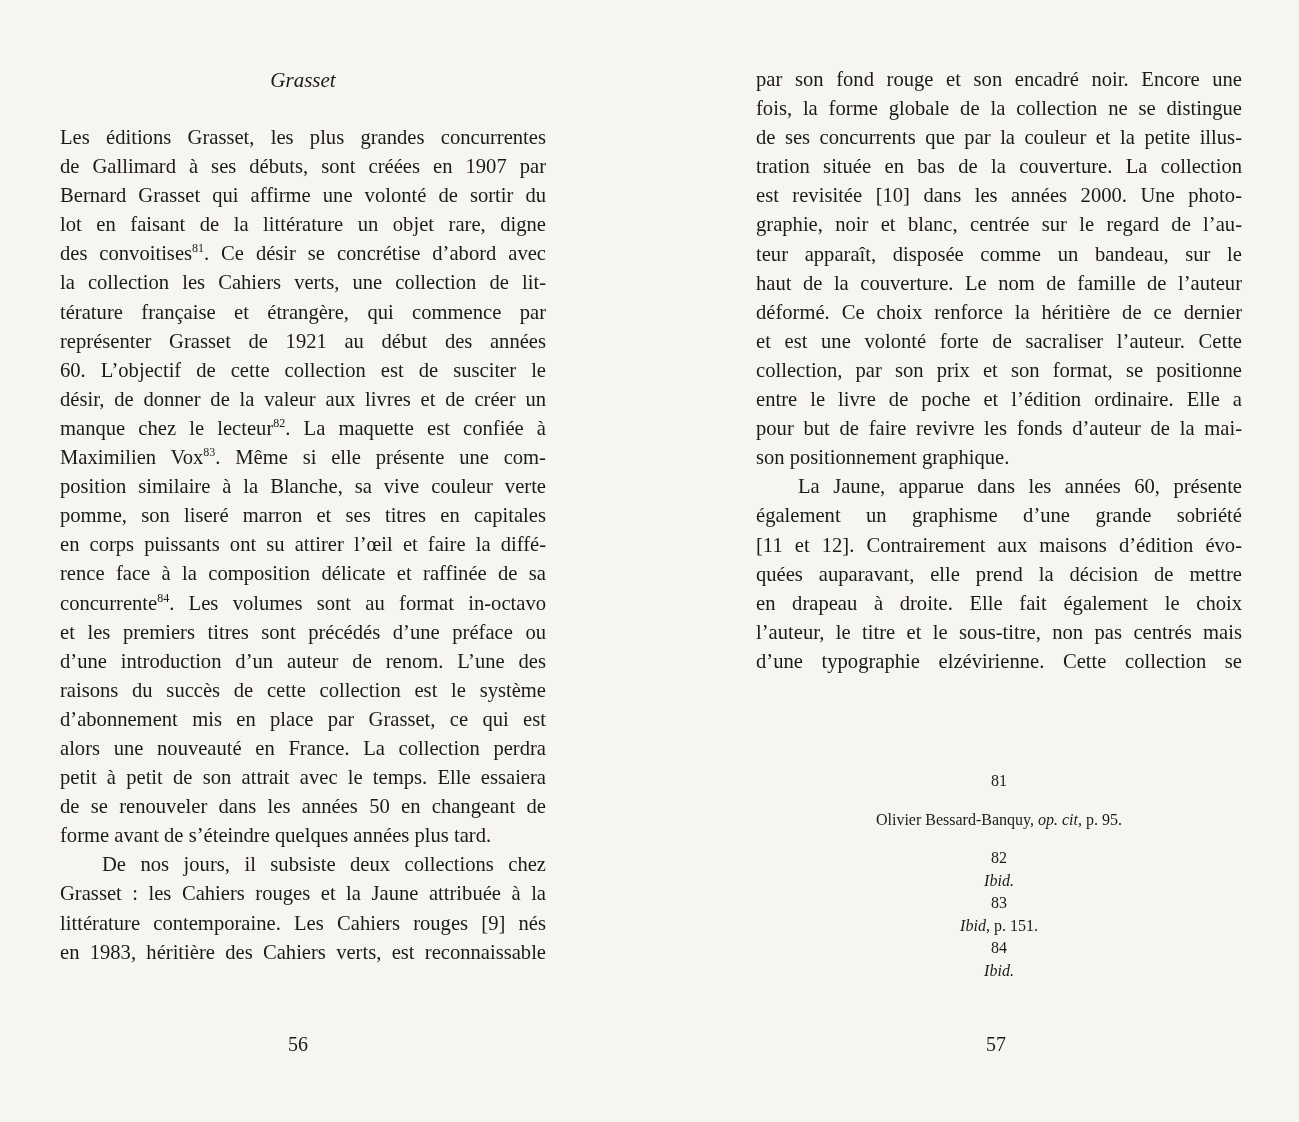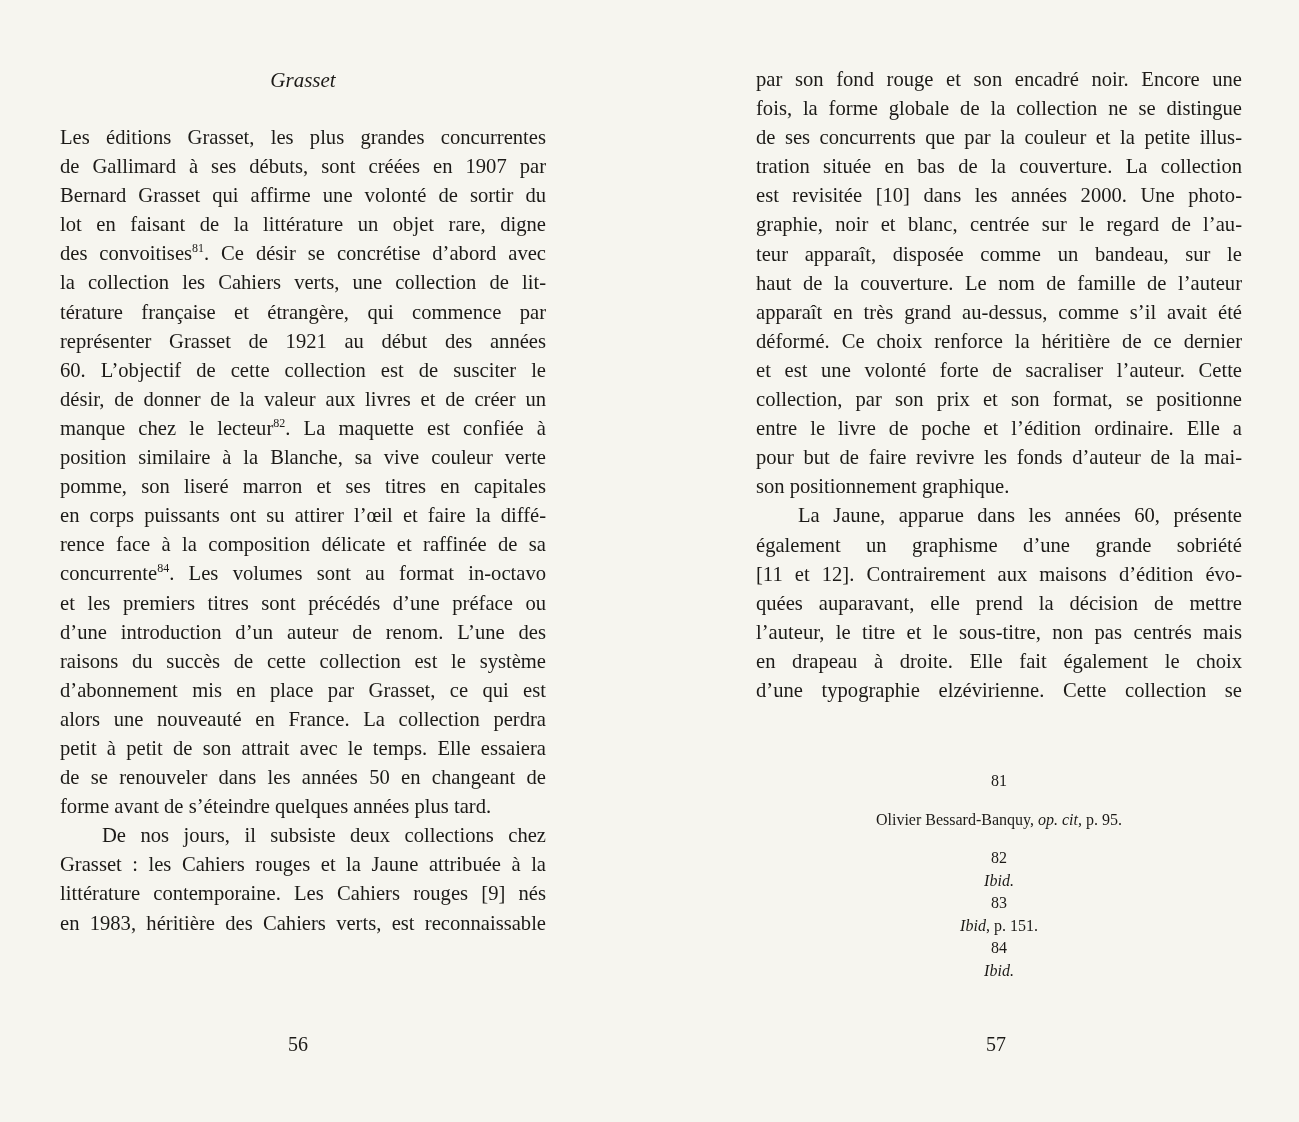--- a/index.html
+++ b/index.html
@@ -94,20 +94,21 @@
       <span class="line"><span>de Gallimard à ses débuts, sont créées en 1907 par</span></span>
       <span class="line"><span>Bernard Grasset qui affirme une volonté de sortir du</span></span>
       <span class="line"><span>lot en faisant de la littérature un objet rare, digne</span></span>
       <span class="line"><span>des convoitises</span><sup>81</sup><span>. Ce désir se concrétise d’abord avec</span></span>
       <span class="line"><span>la collection les </span><span class="it">Cahiers verts</span><span>, une collection de lit-</span></span>
       <span class="line"><span>térature française et étrangère, qui commence par</span></span>
       <span class="line"><span>représenter Grasset de 1921 au début des années</span></span>
       <span class="line"><span>60. L’objectif de cette collection est de susciter le</span></span>
       <span class="line"><span>désir, de donner de la valeur aux livres et de créer un</span></span>
       <span class="line"><span>manque chez le lecteur</span><sup>82</sup><span>. La maquette est confiée à</span></span>
+      <span class="line"><span>Maximilien Vox</span><sup>83</sup><span>. Même si elle présente une com-</span></span>
       <span class="line"><span>position similaire à la </span><span class="it">Blanche</span><span>, sa vive couleur verte</span></span>
       <span class="line"><span>pomme, son liseré marron et ses titres en capitales</span></span>
       <span class="line"><span>en corps puissants ont su attirer l’œil et faire la diffé-</span></span>
       <span class="line"><span>rence face à la composition délicate et raffinée de sa</span></span>
       <span class="line"><span>concurrente</span><sup>84</sup><span>. Les volumes sont au format in-octavo</span></span>
       <span class="line"><span>et les premiers titres sont précédés d’une préface ou</span></span>
       <span class="line"><span>d’une introduction d’un auteur de renom. L’une des</span></span>
       <span class="line"><span>raisons du succès de cette collection est le système</span></span>
       <span class="line"><span>d’abonnement mis en place par Grasset, ce qui est</span></span>
       <span class="line"><span>alors une nouveauté en France. La collection perdra</span></span>
@@ -125,33 +126,32 @@
 <div class="page page-right">
   <div class="body-text" id="right-body">
       <span class="line"><span>par son fond rouge et son encadré noir. Encore une</span></span>
       <span class="line"><span>fois, la forme globale de la collection ne se distingue</span></span>
       <span class="line"><span>de ses concurrents que par la couleur et la petite illus-</span></span>
       <span class="line"><span>tration située en bas de la couverture. La collection</span></span>
       <span class="line"><span>est revisitée [10] dans les années 2000. Une photo-</span></span>
       <span class="line"><span>graphie, noir et blanc, centrée sur le regard de l’au-</span></span>
       <span class="line"><span>teur apparaît, disposée comme un bandeau, sur le</span></span>
       <span class="line"><span>haut de la couverture. Le nom de famille de l’auteur</span></span>
-      <span class="line"><span>apparaît en très grand au-dessus, comme s’il avait été</span></span>
       <span class="line"><span>déformé. Ce choix renforce la héritière de ce dernier</span></span>
       <span class="line"><span>et est une volonté forte de sacraliser l’auteur. Cette</span></span>
       <span class="line"><span>collection, par son prix et son format, se positionne</span></span>
       <span class="line"><span>entre le livre de poche et l’édition ordinaire. Elle a</span></span>
       <span class="line"><span>pour but de faire revivre les fonds d’auteur de la mai-</span></span>
       <span class="line last"><span>son positionnement graphique.</span></span>
       <span class="line indent"><span>La </span><span class="it">Jaune</span><span>, apparue dans les années 60, présente</span></span>
       <span class="line"><span>également un graphisme d’une grande sobriété</span></span>
       <span class="line"><span>[11 et 12]. Contrairement aux maisons d’édition évo-</span></span>
       <span class="line"><span>quées auparavant, elle prend la décision de mettre</span></span>
+      <span class="line"><span>en drapeau à droite. Elle fait également le choix</span></span>
       <span class="line"><span>l’auteur, le titre et le sous-titre, non pas centrés mais</span></span>
-      <span class="line"><span>en drapeau à droite. Elle fait également le choix</span></span>
       <span class="line"><span>d’une typographie elzévirienne. Cette collection se</span></span>
     </div>
   <div class="footnotes" id="right-footnotes">
       <span class="fn-num">81</span>
       <span class="fn-text fn-gap"><span>Olivier Bessard-Banquy, </span><span class="it">op. cit,</span><span> p. 95.</span></span>
       <span class="fn-num fn-gap">82</span>
       <span class="fn-text"><span class="it">Ibid.</span></span>
       <span class="fn-num">83</span>
       <span class="fn-text"><span class="it">Ibid</span><span>, p. 151.</span></span>
       <span class="fn-num">84</span>

